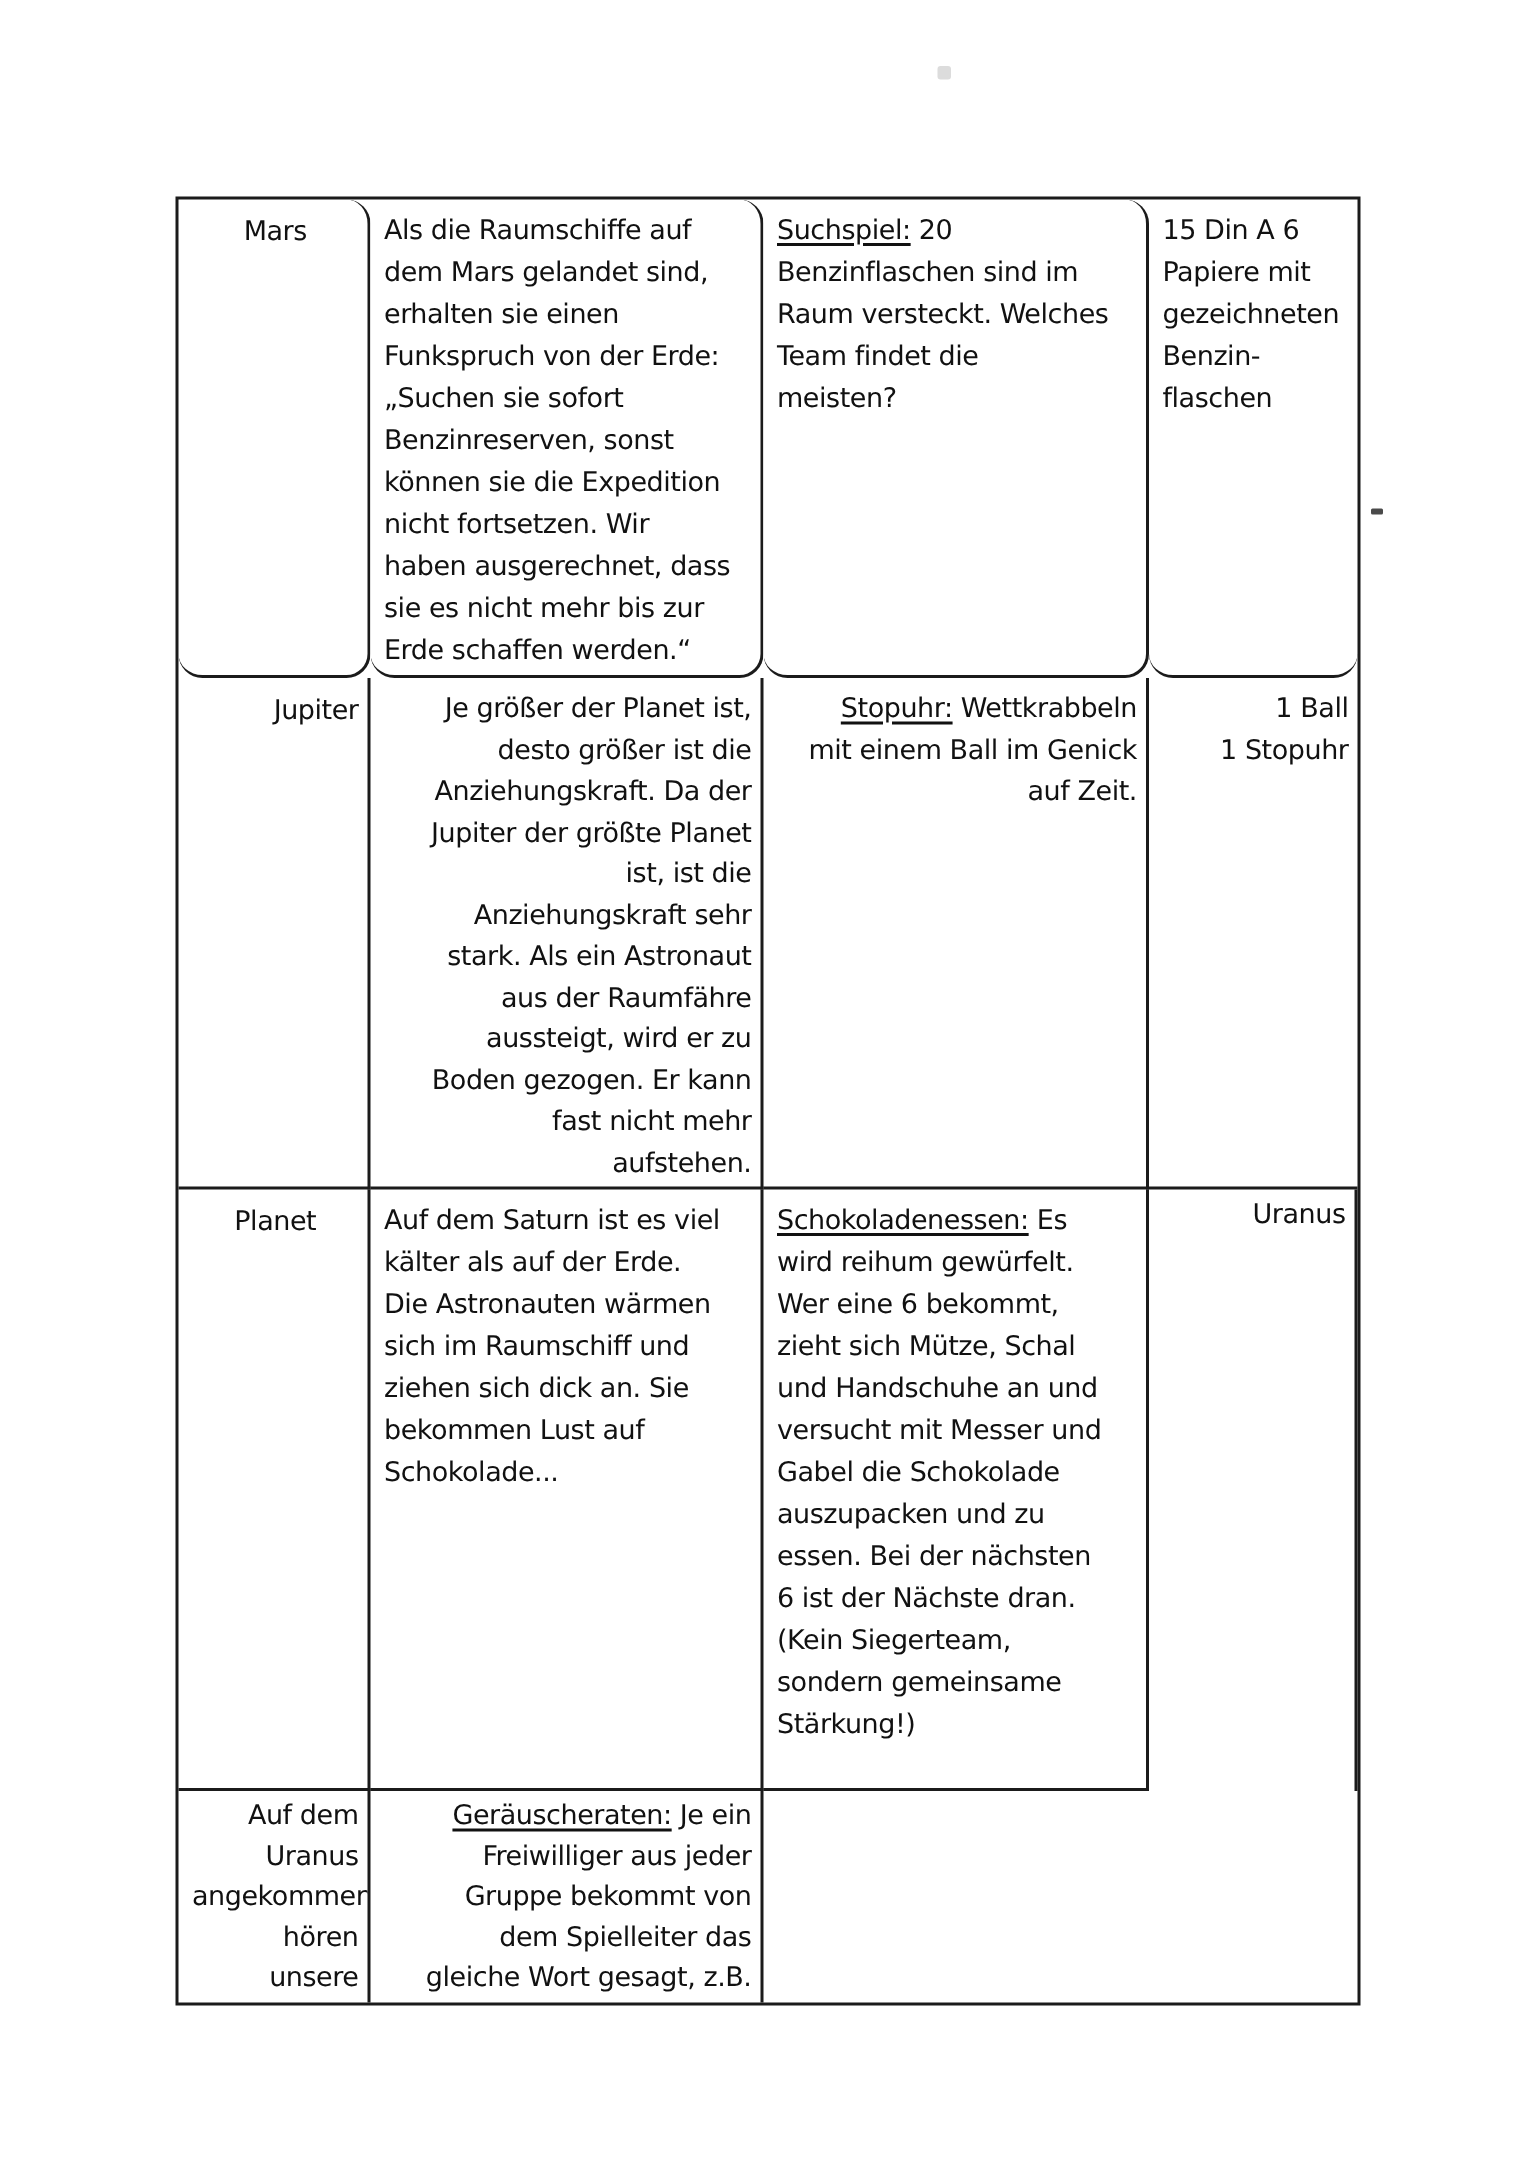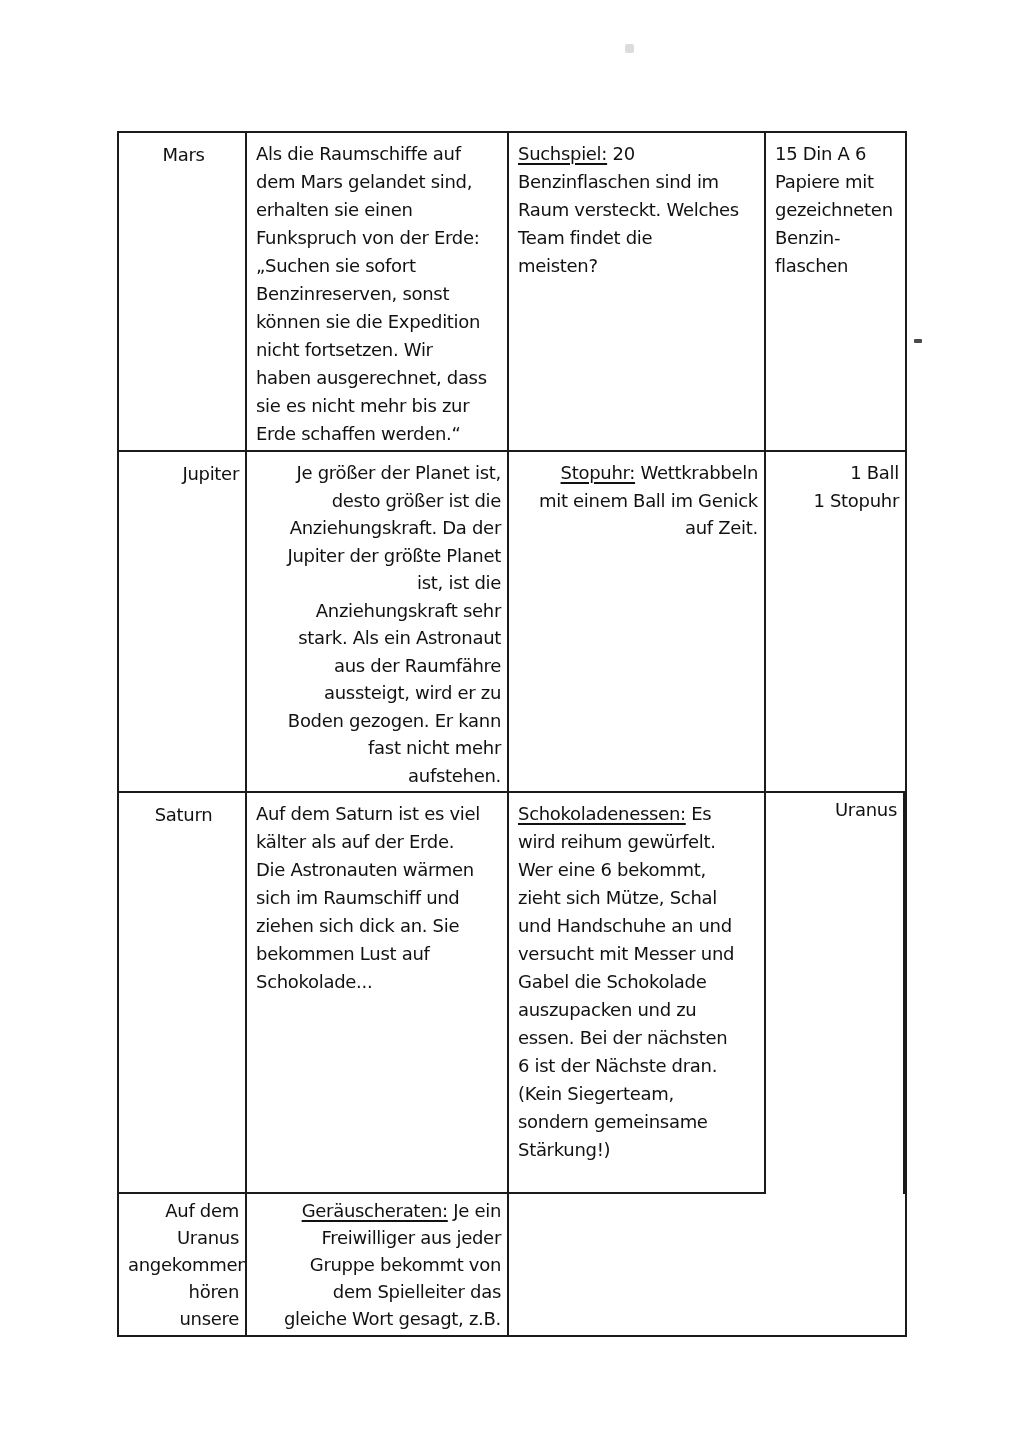--- a/index.html
+++ b/index.html
@@ -29,21 +29,21 @@
     box-sizing: border-box;
     padding: 7px 6px 0 9px;
     font-size: 18px;
     letter-spacing: -0.3px;
     overflow: hidden;
   }
   .cell.last-col { border-right: none; }
   .cell.last-row { border-bottom: none; }
   .planet { text-align: center; padding-top: 8px; }
   .story, .game, .materials { white-space: pre-line; }
-  .r1 { line-height: 28px; }
+  .r1 { line-height: 28px; border-radius: 16px; }
   .r2 { line-height: 27.5px; text-align: right; }
   .r3 { line-height: 28px; }
   .r4 { line-height: 27px; padding-top: 3px; text-align: right; }
   .game-label {
     text-decoration: underline;
     text-decoration-thickness: 1.5px;
     text-underline-offset: 3px;
   }
   .speck { position: absolute; }
   .speck-1 { left: 625px; top: 44px; width: 9px; height: 9px; background: #dcdcdc; border-radius: 2px; }
@@ -90,21 +90,21 @@
 aussteigt, wird er zu
 Boden gezogen. Er kann
 fast nicht mehr
 aufstehen.</div>
     <div class="cell game r2"><span class="game-label">Stopuhr:</span> <span>Wettkrabbeln
 mit einem Ball im Genick
 auf Zeit.</span></div>
     <div class="cell materials r2 last-col">1 Ball
 1 Stopuhr</div>
 
-    <div class="cell planet r3">Saturn</div>
+    <div class="cell planet r3">Planet</div>
     <div class="cell story r3">Auf dem Saturn ist es viel
 kälter als auf der Erde.
 Die Astronauten wärmen
 sich im Raumschiff und
 ziehen sich dick an. Sie
 bekommen Lust auf
 Schokolade...</div>
     <div class="cell game r3"><span class="game-label">Schokoladenessen:</span> <span>Es
 wird reihum gewürfelt.
 Wer eine 6 bekommt,

